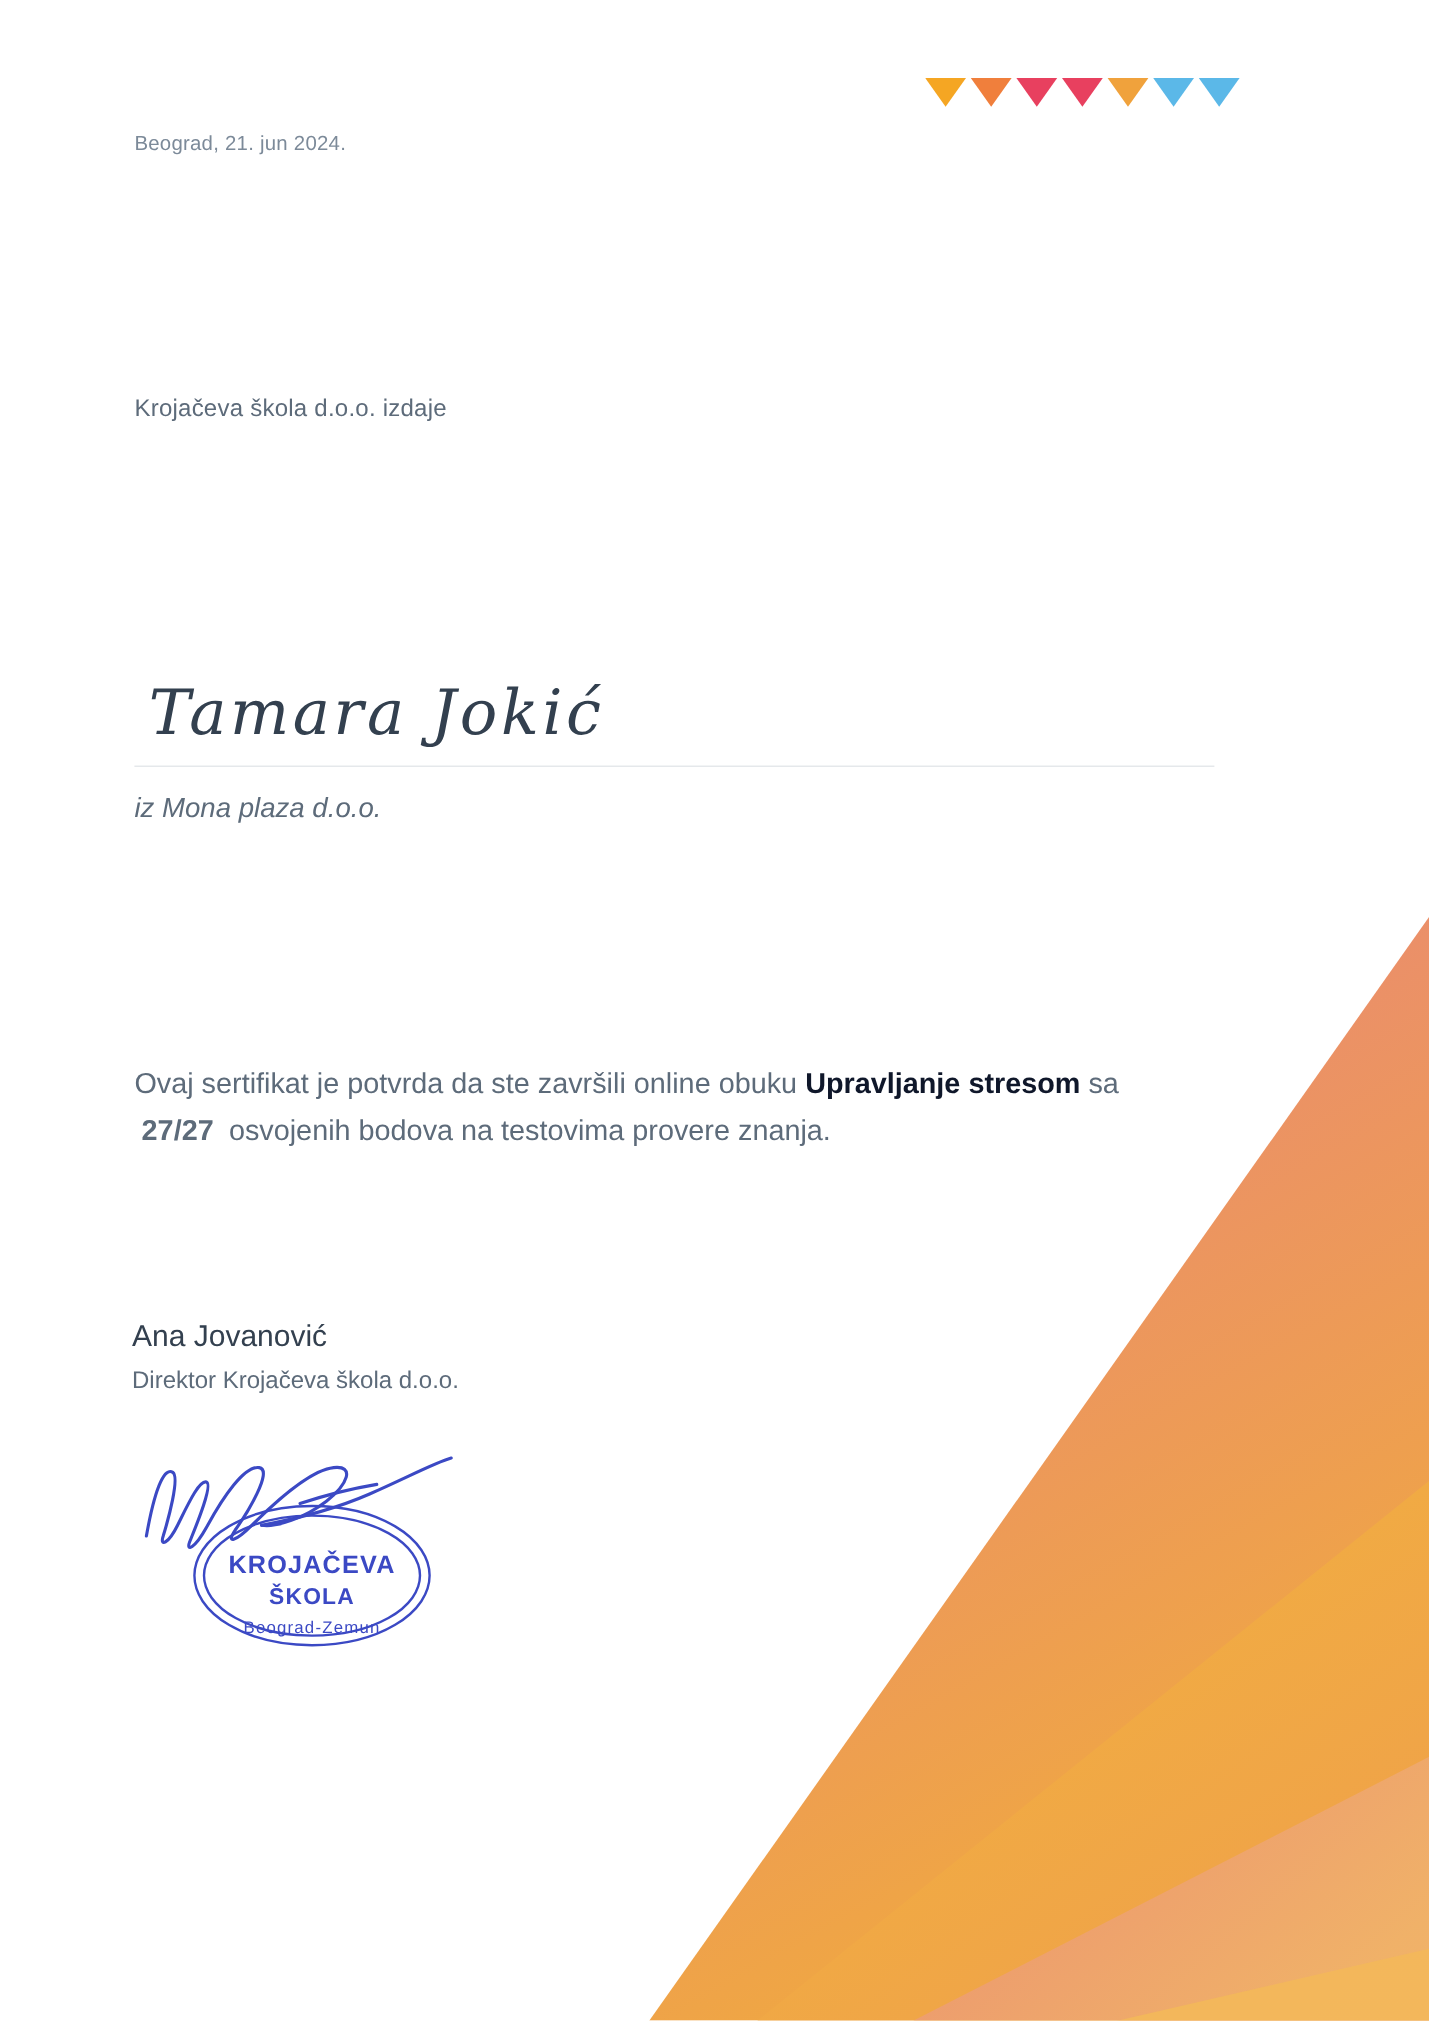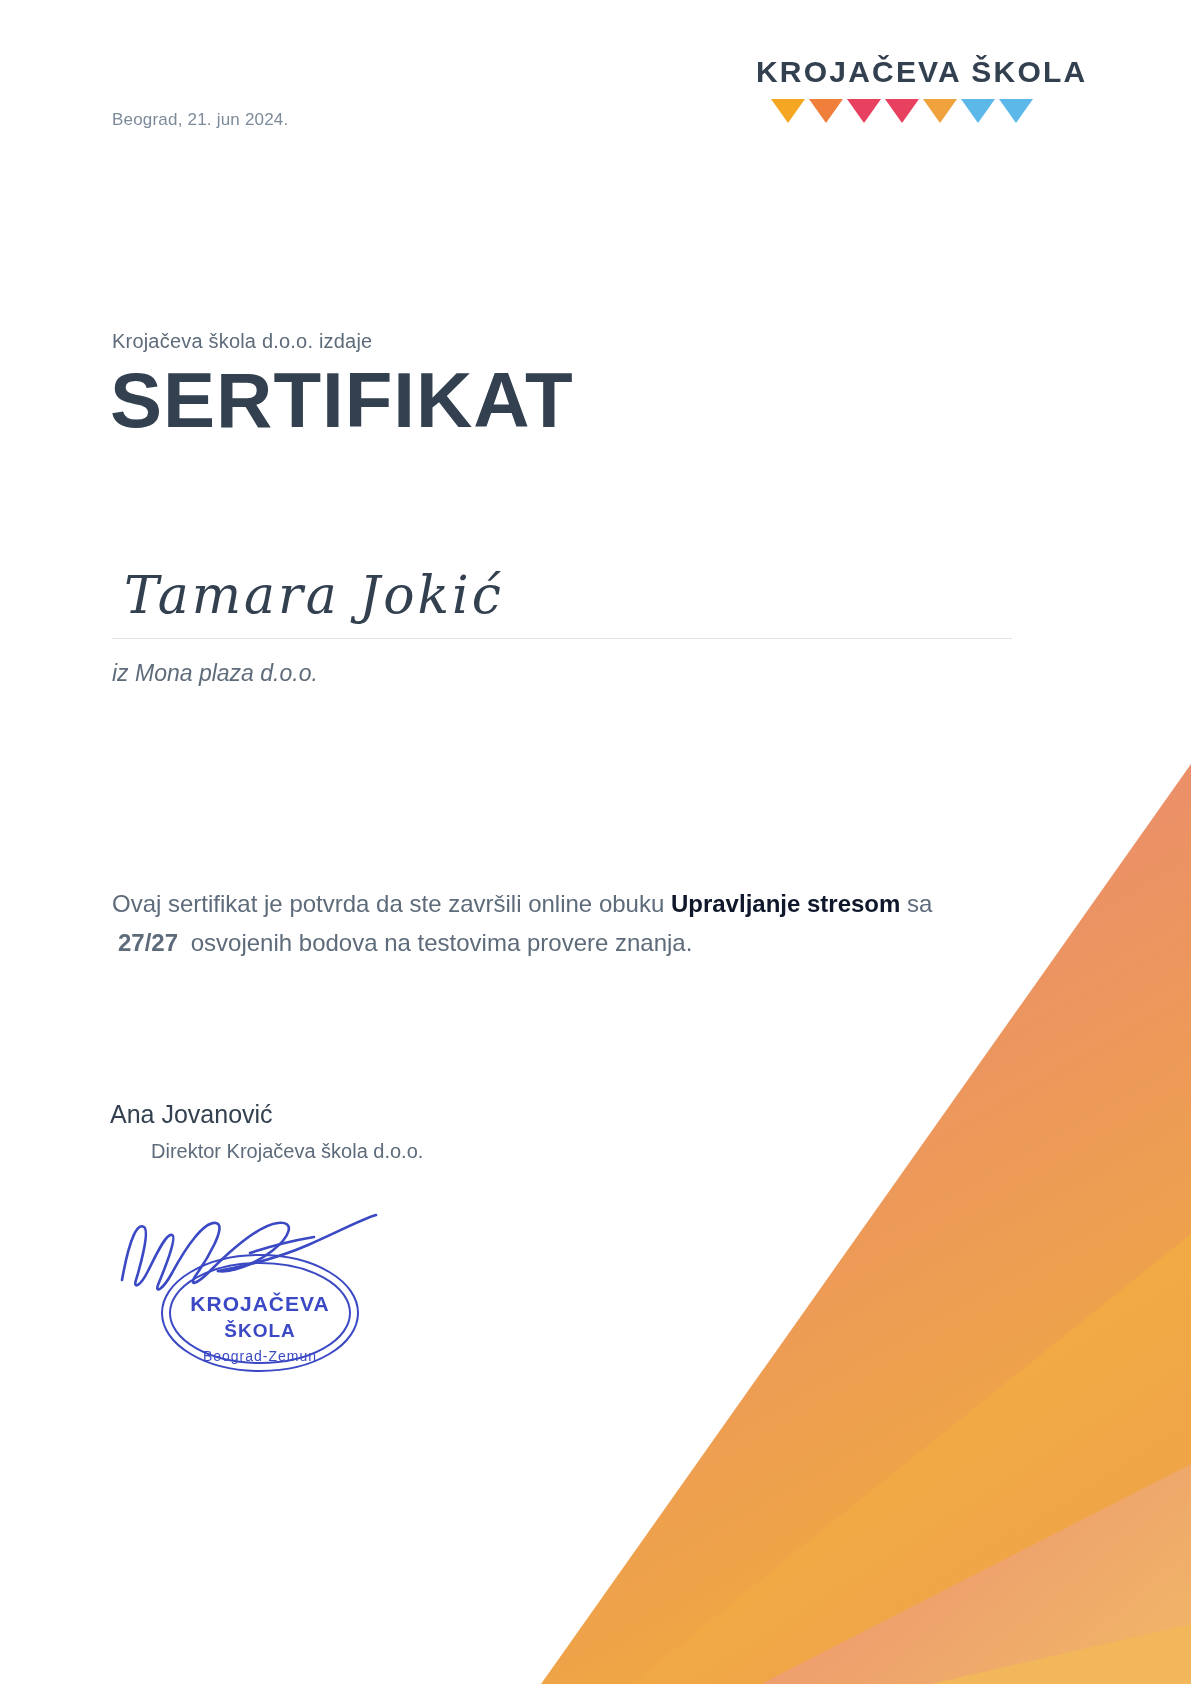--- a/index.html
+++ b/index.html
@@ -145,21 +145,20 @@
     top: 1100px;
     font-size: 25px;
     color: #33404f;
   }
   .sig-role {
     position: absolute;
     left: 110px;
     top: 1140px;
     font-size: 20px;
     color: #5d6b7a;
-    margin-left: 41px;
   }
   .sig-graphic {
     position: absolute;
     left: 100px;
     top: 1175px;
     width: 330px;
     height: 215px;
   }
 </style>
 </head>
@@ -184,36 +183,34 @@
     </defs>
     <polygon points="860,0 860,920 210,920" fill="url(#gradPink)"></polygon>
     <polygon points="860,470 860,920 300,920" fill="url(#gradOrange)"></polygon>
     <polygon points="860,700 860,920 430,920" fill="url(#gradSalmon)" opacity="0.95"></polygon>
     <polygon points="860,860 860,920 600,920" fill="#f3b85a" opacity="0.9"></polygon>
   </svg>
 
   <div class="date-line">Beograd, 21. jun 2024.</div>
 
   <div class="logo">
-    <div class="logo-text">KROJAČEVA ŠKOLA</div>
     <div class="logo-zigzag">
       <svg width="300" height="26" viewBox="0 0 300 26">
         <polygon points="0,0 34,0 17,24" fill="#f5a623"></polygon>
         <polygon points="38,0 72,0 55,24" fill="#f07f3c"></polygon>
         <polygon points="76,0 110,0 93,24" fill="#e8405f"></polygon>
         <polygon points="114,0 148,0 131,24" fill="#e8405f"></polygon>
         <polygon points="152,0 186,0 169,24" fill="#f0a23c"></polygon>
         <polygon points="190,0 224,0 207,24" fill="#5bb8e8"></polygon>
         <polygon points="228,0 262,0 245,24" fill="#5bb8e8"></polygon>
       </svg>
     </div>
   </div>
 
   <div class="issuer">Krojačeva škola d.o.o. izdaje</div>
-  <div class="cert-title">SERTIFIKAT</div>
 
   <div class="recipient">Tamara Jokić</div>
   <div class="recipient-rule"></div>
   <div class="recipient-company">iz Mona plaza d.o.o.</div>
 
   <div class="body-text">
     <span>Ovaj sertifikat je potvrda da ste završili online obuku </span><b>Upravljanje stresom</b><span> sa </span><span class="score">27/27</span><span> osvojenih bodova na testovima provere znanja.</span>
   </div>
 
   <div class="sig-name">Ana Jovanović</div>

